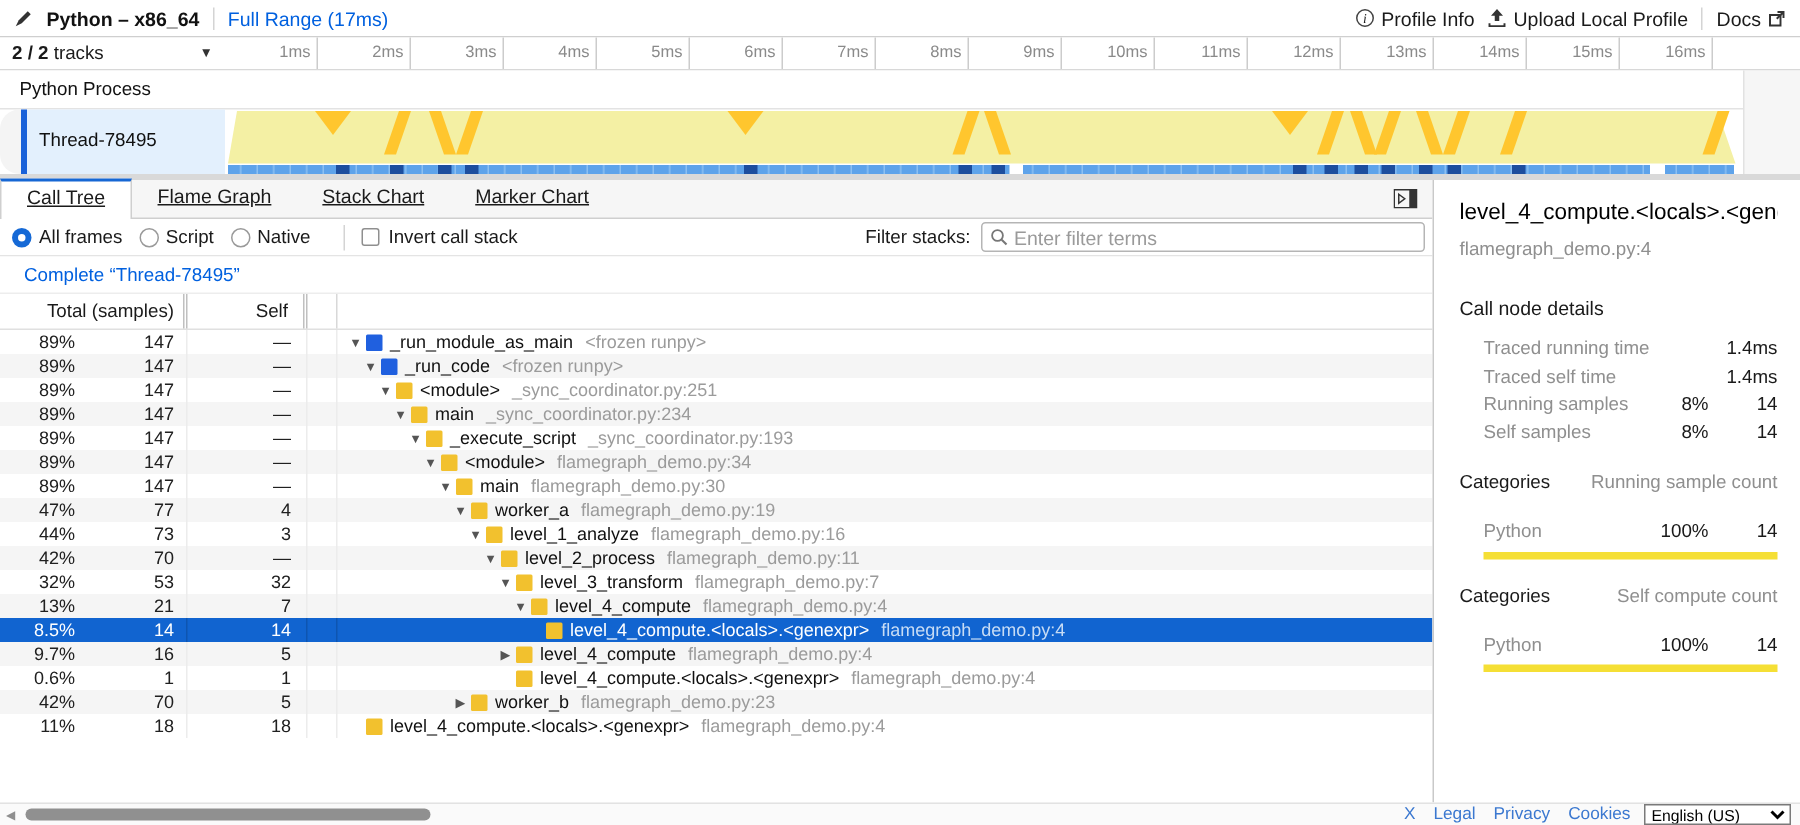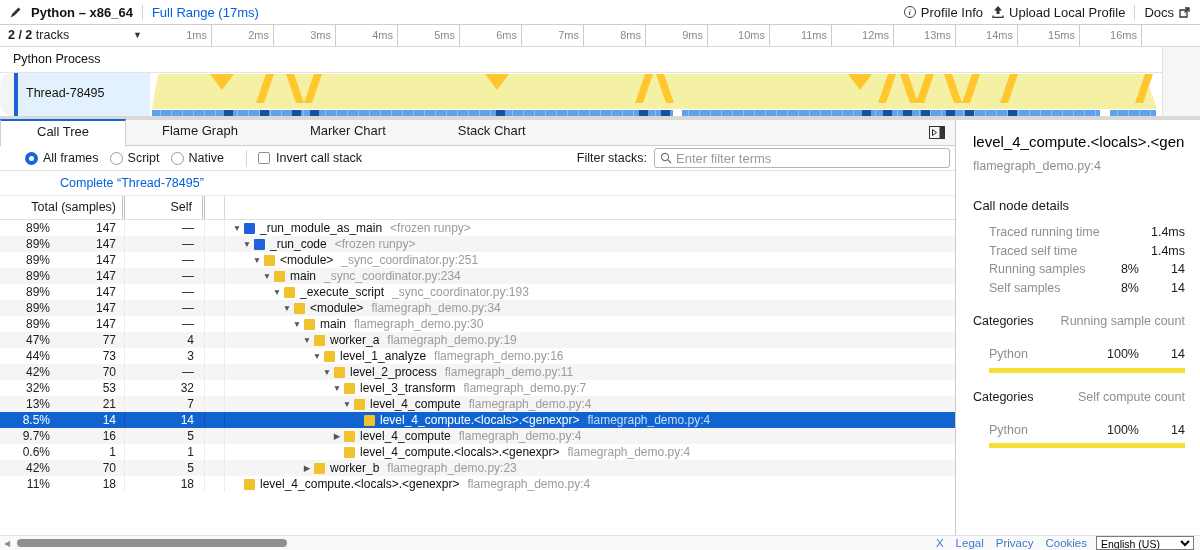--- a/index.html
+++ b/index.html
@@ -37,22 +37,22 @@
   .thread-label .inner { flex:1; margin-left:14px; background:#e3f0fd;
     border-left:4px solid #1a62d9; padding-left:8px; line-height:41px; font-size:12.5px; color:#111; }
   .thread-canvas { width:1012px; height:43px; position:relative; cursor:pointer; }
   .right-gutter { position:absolute; left:1162px; top:47px; width:38px; height:69px;
     background:#f6f6f6; border-left:1px solid #e2e2e2; }
   .gray-band { position:absolute; left:0; top:116px; width:1200px; height:4px; background:#d9d9d9; }
 
   
   .tab-bar { position:absolute; left:0; top:120px; width:955px; height:26px;
     background:#f6f6f6; border-bottom:1px solid #cfcfcf; display:flex; align-items:flex-end; }
-  .tab { height:26px; padding:0 36px; font-size:13px; line-height:24px; color:#1a1a1a;
-    cursor:pointer; position:relative; }
+  .tab { height:26px; padding:0 17px; font-size:13px; line-height:24px; color:#1a1a1a;
+    cursor:pointer; position:relative;text-decoration:underline; }
   .tab.selected { background:#fff; border-top:2px solid #1667d4; border-left:1px solid #cfcfcf;
     border-right:1px solid #cfcfcf; line-height:21px; margin-bottom:-1px; height:27px; z-index:2; }
   .panel-btn { margin-left:auto; margin-right:10px; align-self:center; cursor:pointer;
     display:flex; align-items:center; }
 
   
   .toolbar { position:absolute; left:0; top:146px; width:955px; height:25px; background:#fff;
     border-bottom:1px solid #e4e4e4; display:flex; align-items:center; padding-left:8px; font-size:12.5px; }
   .radio-item { display:flex; align-items:center; gap:5px; margin-right:11px; cursor:pointer; }
   .radio { width:13px; height:13px; border-radius:50%; border:1px solid #9a9a9a; background:#fff; position:relative; }
@@ -66,21 +66,21 @@
   .toolbar-spacer { flex:1; }
   .filter-label { margin-right:7px; }
   .filter-box { width:296px; height:20px; border:1px solid #b5b5b5; border-radius:3px; background:#fff;
     display:flex; align-items:center; padding:0 5px; gap:4px; margin-right:5px; }
   .filter-box input { border:none; outline:none; flex:1; font-size:13px;
     font-family:"Liberation Sans",sans-serif; color:#b91c1c; background:transparent; }
   .filter-box input::placeholder { color:#9a9a9a; }
 
   
   .breadcrumb-row { position:absolute; left:0; top:171px; width:955px; height:25px;
-    background:#fff; border-bottom:1px solid #ededed;padding-left:44px; }
+    background:#fff; border-bottom:1px solid #ededed; }
   .breadcrumb-row a { margin-left:16px; line-height:24px; font-size:12.5px; display:inline-block; }
 
   
   .table-header { position:absolute; left:0; top:196px; width:955px; height:24px; background:#fff;
     display:flex; border-bottom:1px solid #e0e0e0; font-size:12.5px; color:#1a1a1a; }
   .th-total { width:125px; text-align:right; padding-right:6px; line-height:22px;
     border-right:3px double #c0c0c0; }
   .th-self { width:80px; text-align:right; padding-right:10px; line-height:22px;
     border-right:3px double #c0c0c0; }
   .th-spacer { width:20px; border-right:1px solid #d8d8d8; }
@@ -259,34 +259,34 @@
     </div>
   </div>
 </div>
 <div class="right-gutter"></div>
 <div class="gray-band"></div>
 
 <div class="tab-bar">
   <div id="tabs" style="display:flex; align-items:flex-end; height:26px;">
       <div class="tab selected">Call Tree</div>
       <div class="tab">Flame Graph</div>
+      <div class="tab">Stack Chart</div>
       <div class="tab">Marker Chart</div>
-      <div class="tab">Stack Chart</div>
     </div>
   <span class="panel-btn">
     <svg width="16" height="13" viewBox="0 0 16 13">
       <rect x="0.5" y="0.5" width="15" height="12" fill="none" stroke="#333"></rect>
       <rect x="10.5" y="0.5" width="5" height="12" fill="#333"></rect>
       <path d="M3.5 3.5 L7.5 6.5 L3.5 9.5 Z" fill="none" stroke="#333"></path>
     </svg>
   </span>
 </div>
 
 <div class="toolbar">
-  <div id="radios" style="display:flex; align-items:center;margin-left:17px;">
+  <div id="radios" style="display:flex; align-items:center;">
       <label class="radio-item">
         <span class="radio checked"></span>
         <span>All frames</span>
       </label>
       <label class="radio-item">
         <span class="radio"></span>
         <span>Script</span>
       </label>
       <label class="radio-item">
         <span class="radio"></span>

